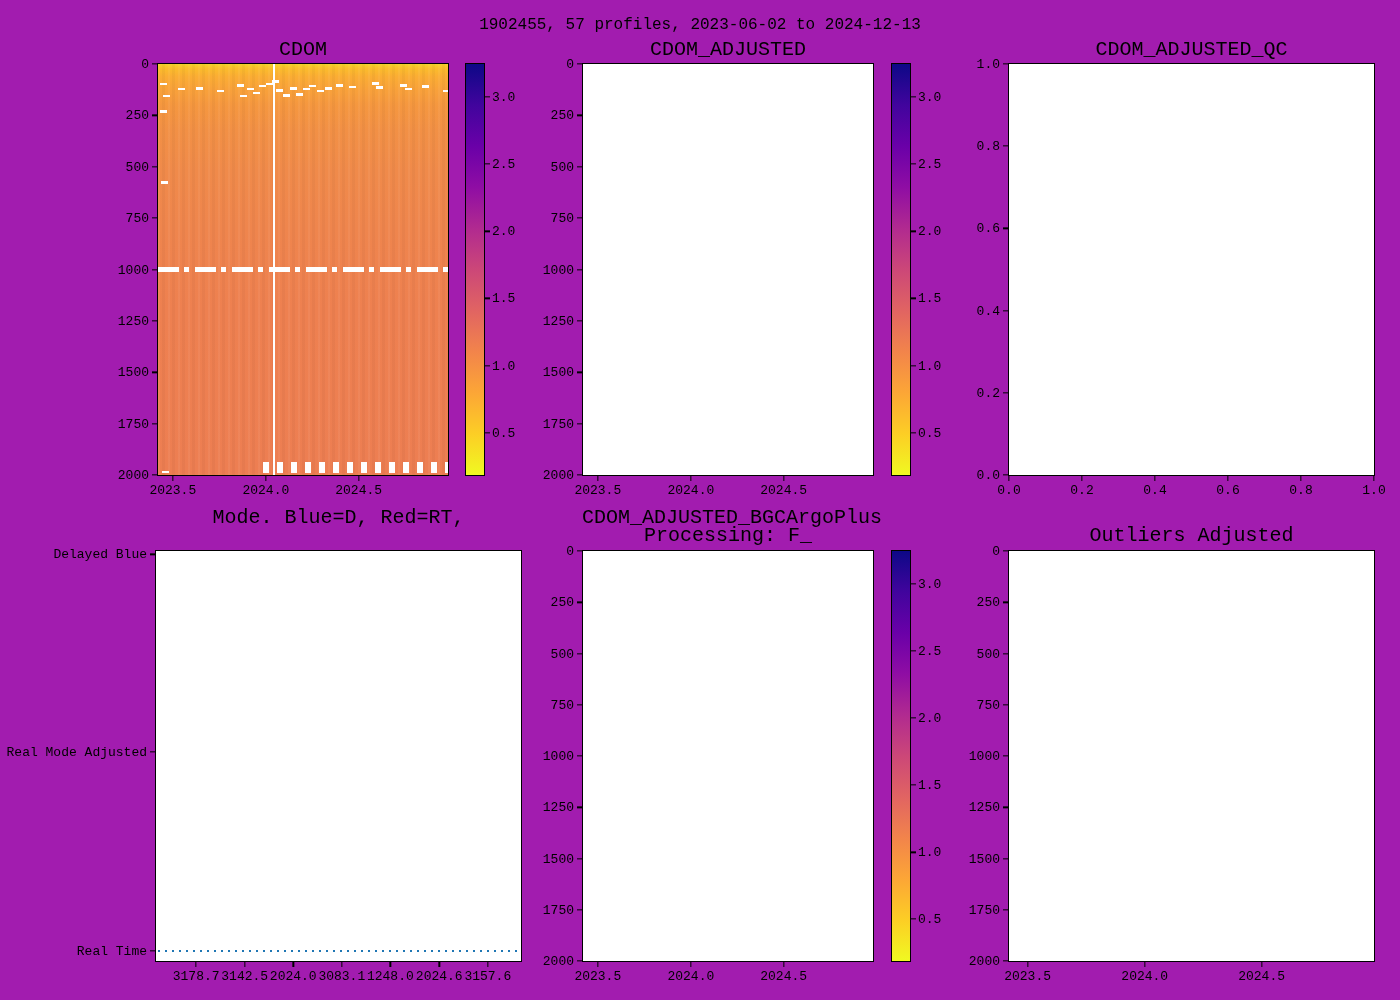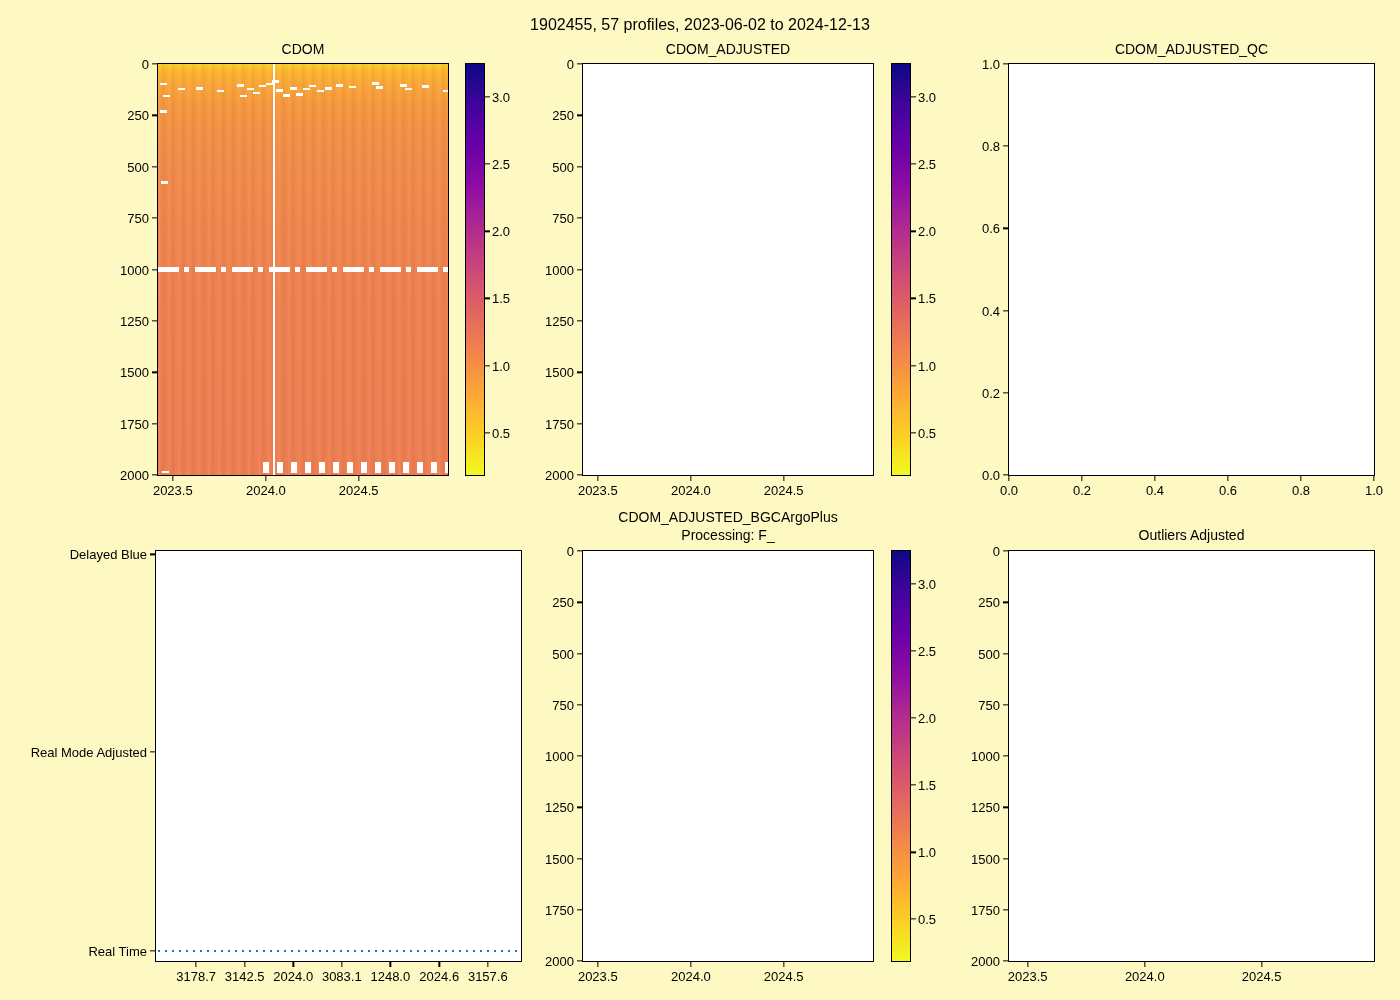--- a/index.html
+++ b/index.html
@@ -1,25 +1,25 @@
 <!DOCTYPE html>
 <html><head>
 <meta charset="utf-8">
 <style>
   html,body { margin:0; padding:0; background:#fff; }
   .figure {
-    position:relative; width:1400px; height:1000px; background:#fef9c3;
-    font-family:Liberation Sans, sans-serif; color:#000;
+    position:relative; width:1400px; height:1000px; background:#a21caf;
+    font-family:Liberation Mono, monospace; color:#000;
   }
   .suptitle {
     position:absolute; left:0; top:16px; width:1400px; text-align:center;
     font-size:16px; line-height:18px;
   }
   .panel-title {
-    position:absolute; text-align:center; font-size:14px; line-height:17.5px;
+    position:absolute; text-align:center; font-size:20px; line-height:17.5px;
   }
   .axes {
     position:absolute; border:1px solid #000; background:#fff; box-sizing:border-box;
   }
   .cbar {
     position:absolute; border:1px solid #000; box-sizing:border-box;
     background:linear-gradient(180deg,
       #0d0887 0%, #41049d 10%, #6a00a8 20%, #8f0da4 30%, #b12a90 40%,
       #cc4778 50%, #e16462 60%, #f2844b 70%, #fca636 80%, #fcce25 90%, #f0f921 100%);
   }
@@ -219,20 +219,21 @@
         <span class="ticklabel xlabel" style="left: 60%;">0.6</span>
         <i class="tickmark xmark" style="left: 80%;"></i>
         <span class="ticklabel xlabel" style="left: 80%;">0.8</span>
         <i class="tickmark xmark" style="left: 100%;"></i>
         <span class="ticklabel xlabel" style="left: 100%;">1.0</span>
       </div>
   </div>
 
   <div>
     <div class="panel-title" style="left:155px;top:509px;width:367px;">
+      <div>Mode. Blue=D, Red=RT,</div>
     </div>
     <div class="axes" style="left:155px;top:550px;width:367px;height:412px;">
       <div class="mode-dotline"></div>
     <i class="tickmark ymark" style="top: 0.8%;"></i>
         <span class="ticklabel ylabel" style="top: 0.8%;">Delayed Blue</span>
         <i class="tickmark ymark" style="top: 49%;"></i>
         <span class="ticklabel ylabel" style="top: 49%;">Real Mode Adjusted</span>
         <i class="tickmark ymark" style="top: 97.6%;"></i>
         <span class="ticklabel ylabel" style="top: 97.6%;">Real Time</span>
         <i class="tickmark xmark" style="left: 11%;"></i>

